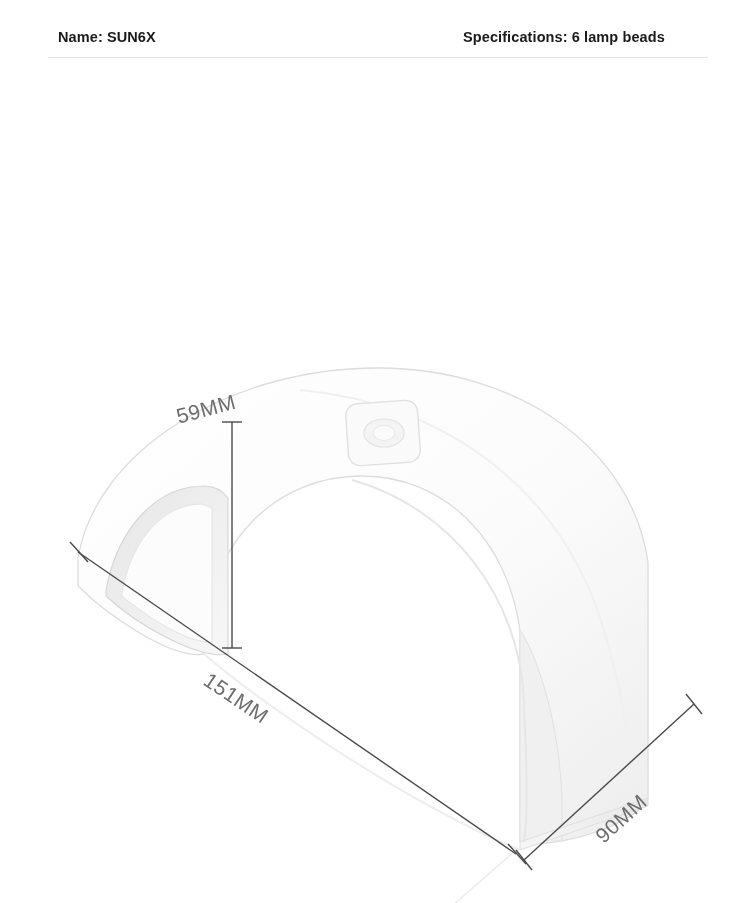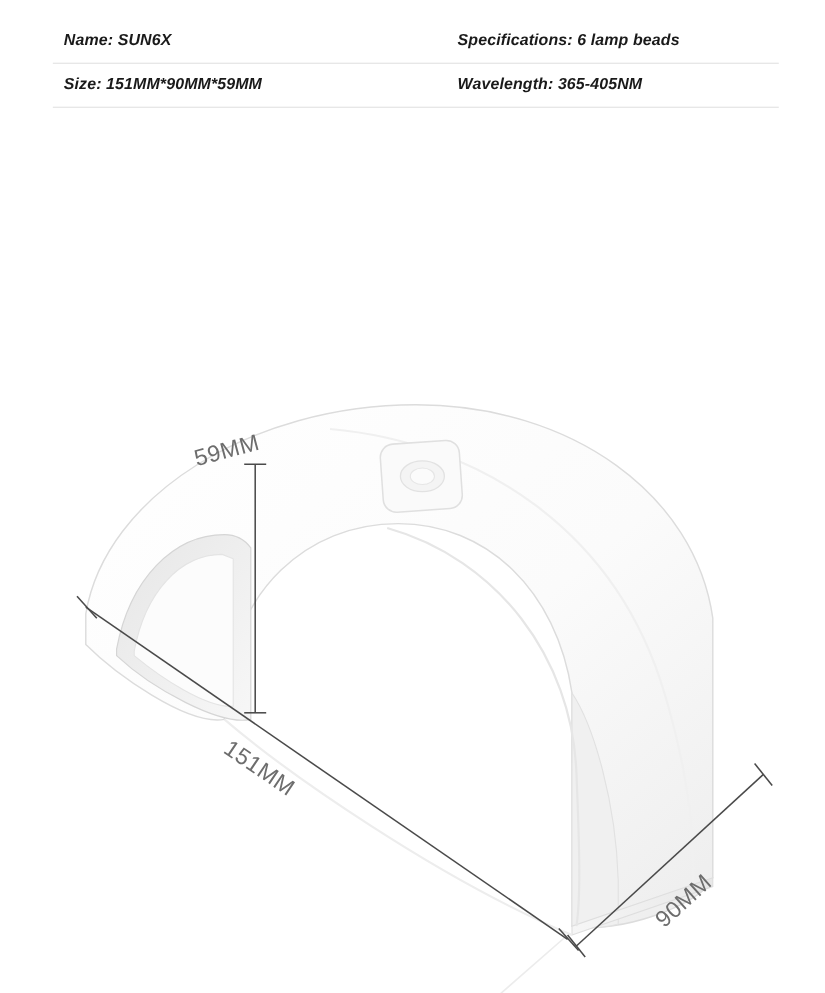--- a/index.html
+++ b/index.html
@@ -27,40 +27,40 @@
     top: 18px;
     width: 660px;
   }
   .spec-row {
     display: flex;
     align-items: flex-start;
     border-bottom: 1px solid #e2e2e2;
     min-height: 40px;
     padding: 9px 0 9px 0;
     box-sizing: border-box;
-    font-style: italic;
   }
   .spec-row.full {
     display: block;
   }
   .spec-cell {
     font-size: 14.5px;
     font-weight: bold;
     line-height: 1.45;
     letter-spacing: .1px;
   }
   .spec-cell.left {
     width: 366px;
     padding-left: 10px;
     box-sizing: border-box;
   }
   .spec-cell.right {
     flex: 1;
     padding-left: 2px;
     box-sizing: border-box;
+    margin-left: 47px;
   }
   .spec-cell.wide {
     padding-left: 10px;
     padding-right: 20px;
     box-sizing: border-box;
   }
 
   
   .product-area {
     position: absolute;
@@ -85,24 +85,20 @@
 <div class="page">
 
   <div class="spec-table">
 
     <div class="spec-row">
       <div class="spec-cell left">Name: SUN6X</div>
       <div class="spec-cell right">Specifications: 6 lamp beads</div>
     </div>
 
 
-    <div class="spec-row">
-      <div class="spec-cell left">Size: 151MM*90MM*59MM</div>
-      <div class="spec-cell right">Wavelength: 365-405NM</div>
-    </div>
 
 
 
   </div>
 
   <div class="product-area">
     <svg class="product-svg" width="750" height="573" viewBox="0 0 750 573" xmlns="http://www.w3.org/2000/svg">
       <defs>
         <linearGradient id="bodyTop" x1="0" y1="0" x2="1" y2="1">
           <stop offset="0%" stop-color="#ffffff"></stop>

